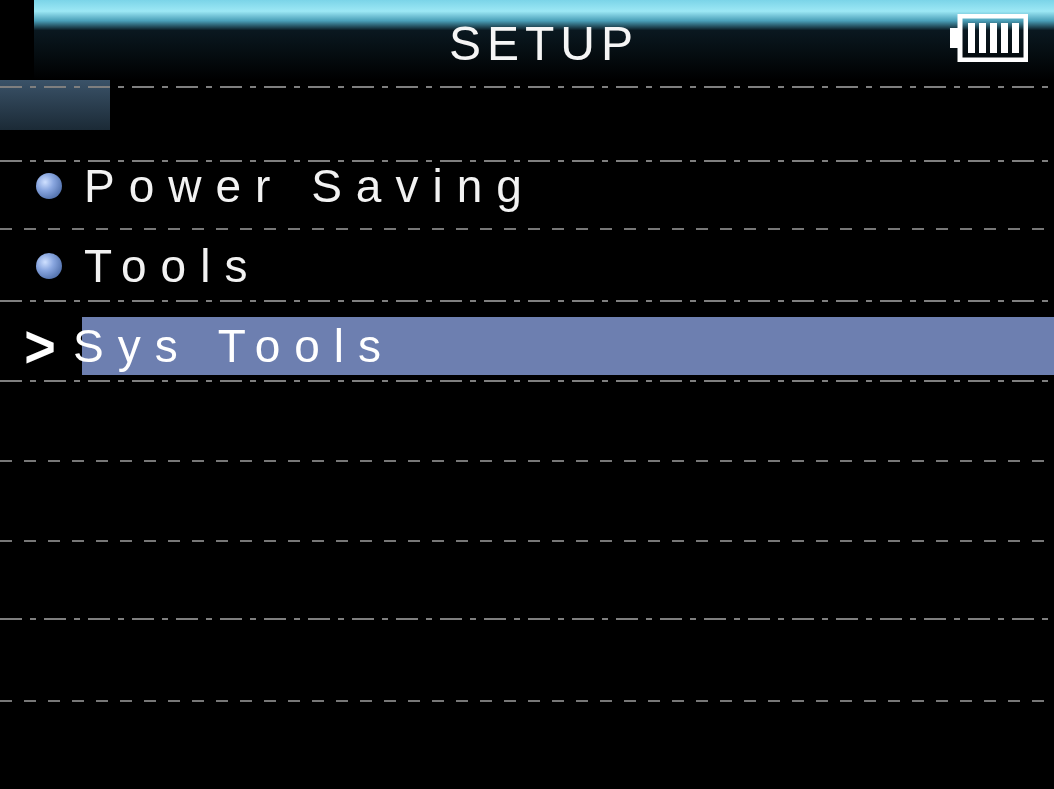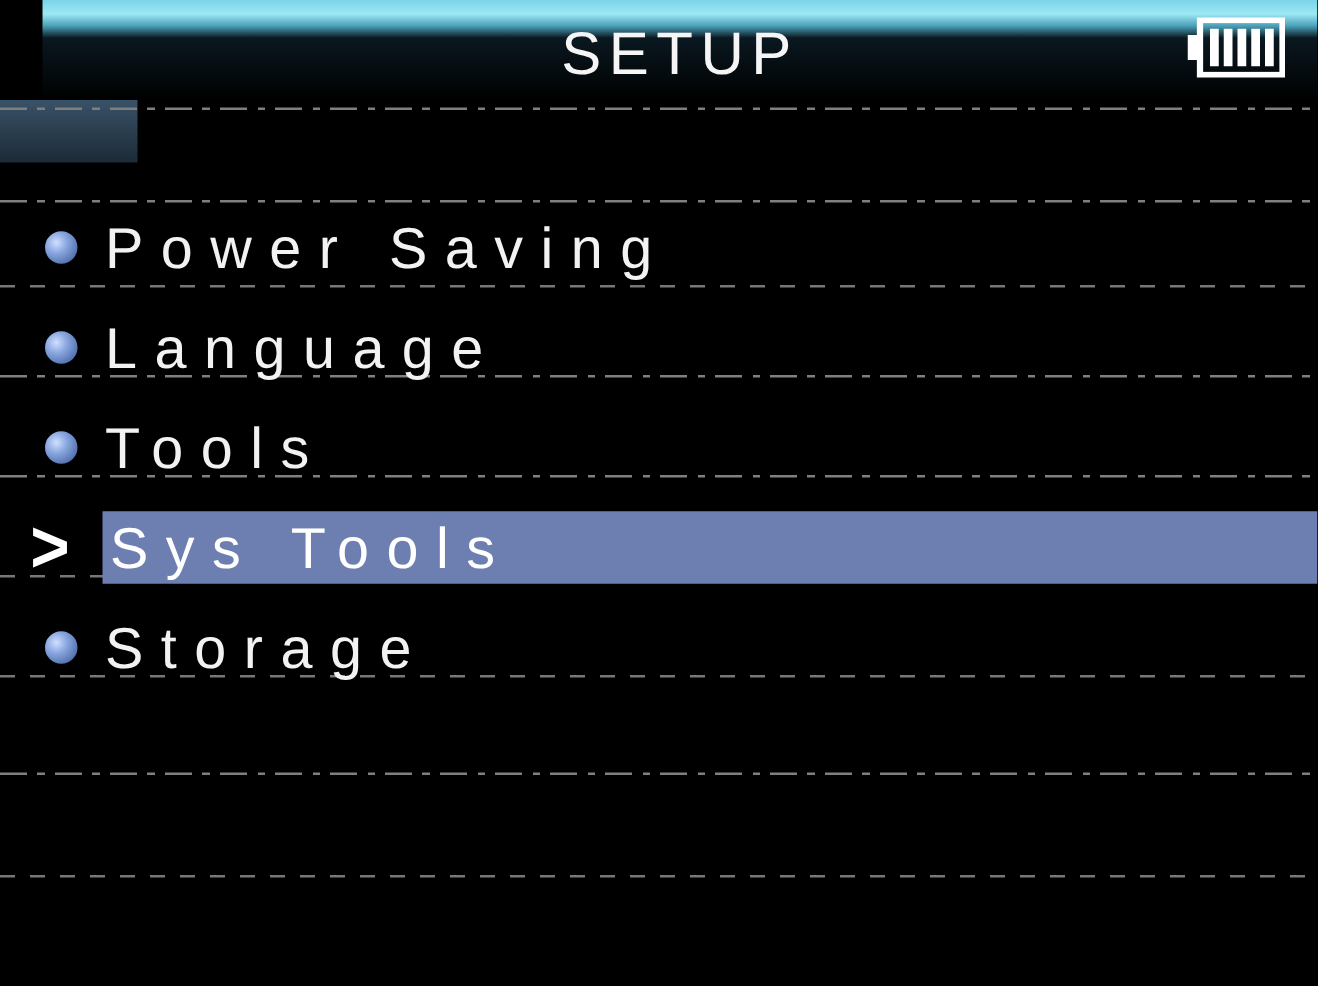--- a/index.html
+++ b/index.html
@@ -62,21 +62,21 @@
       position: absolute;
       left: 0;
       top: 80px;
       width: 110px;
       height: 50px;
       background: linear-gradient(to bottom, #3a5268 0%, #1b2a36 100%);
     }
 
     .menu {
       position: absolute;
-      top: 158px;
+      top: 146px;
       left: 0; right: 0;
     }
     .menu-item {
       position: relative;
       height: 80px;
       display: flex;
       align-items: center;
     }
     .bullet {
       width: 26px; height: 26px;
@@ -107,21 +107,21 @@
       position: absolute;
       left: 82px; right: 0;
       top: 11px; height: 58px;
       background: #6d7fb0;
       z-index: 0;
     }
     .selected .item-label {
       position: relative;
       z-index: 1;
       color: #fff;
-      margin-left: 26px;
+      margin-left: 11px;
     }
     .selected .cursor-mark {
       position: relative;
       z-index: 1;
     }
   </style>
 </head>
 <body>
 
 <div class="header">
@@ -151,35 +151,27 @@
 <div class="dashdot-line" style="top:618px"></div>
 <div class="dashed-line" style="top:700px"></div>
 
 <div class="menu">
 
   <div class="menu-item">
     <span class="bullet"></span>
     <span class="item-label">Power Saving</span>
   </div>
 
-  <div class="menu-item">
-    <span class="bullet"></span>
-    <span class="item-label">Language</span>
-  </div>
 
 
   <div class="menu-item">
     <span class="bullet"></span>
     <span class="item-label">Tools</span>
   </div>
 
   <div class="menu-item selected">
     <div class="highlight"></div>
     <span class="cursor-mark">&gt;</span>
     <span class="item-label">Sys Tools</span>
   </div>
 
-  <div class="menu-item">
-    <span class="bullet"></span>
-    <span class="item-label">Storage</span>
-  </div>
 
 </div>
 
 </body></html>

